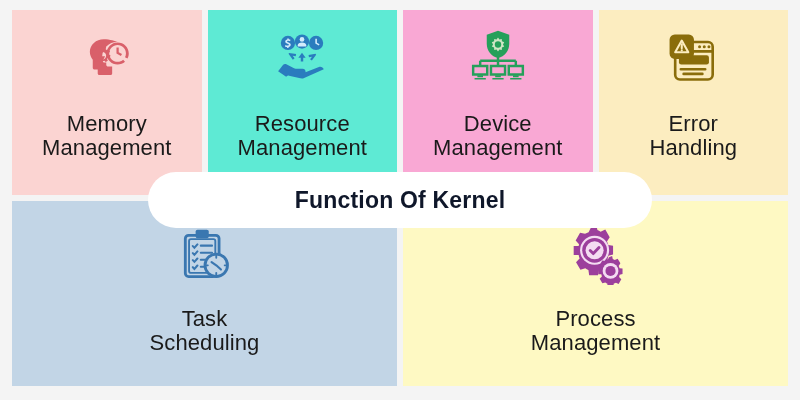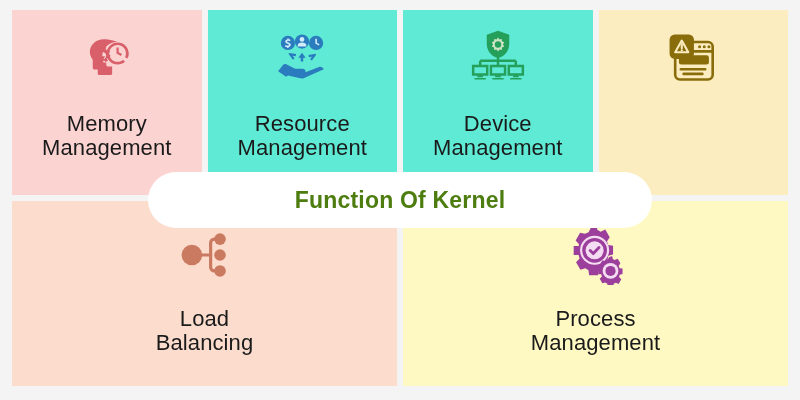--- a/index.html
+++ b/index.html
@@ -96,21 +96,21 @@
     background: #ffffff;
     border-radius: 28px;
     display: flex;
     align-items: center;
     justify-content: center;
     z-index: 5;
   }
   .title-pill-text {
     font-size: 23px;
     font-weight: bold;
-    color: #4d7c0f;
+    color: #0f172a;
     letter-spacing: 0.2px;
   }
 </style>
 </head>
 <body>
 
 <div class="infographic">
 
   <div class="grid">
 
@@ -147,21 +147,21 @@
               </g>
               <path d="M17.6 28.6l4.6 6.2 1.9-1.4-2.1-2.8 3.3.6.4-2.3-7.4-1.3zm28.8 0l-7.4 1.3.4 2.3 3.3-.6-2.1 2.8 1.9 1.4 4.6-6.2zM32 27.4l-3.9 5.3h2.6v4.2h2.6v-4.2h2.6z"></path>
               <path d="M6.5 47.2l5.2-6.6c.9-1.1 2.4-1.4 3.6-.8l8.2 4.2c.5.3 1.1.4 1.6.4h7.6c1.7 0 3.1 1.4 3.1 3.1 0 .3 0 .5-.1.8l14.4-5.6c2.1-.8 4.4.3 5.1 2.4l-20.9 9.2c-1.3.6-2.7.7-4.1.4l-12-2.8c-.9-.2-1.8 0-2.5.6l-.6.5z"></path>
             </g>
           </svg>
         </div>
         <div class="card-label">Resource
 Management</div>
       </div>
 
-      <div class="card" style="background:#5eead4">
+      <div class="card" style="background:#f9a8d4">
         <div class="card-icon">
           <svg viewBox="0 0 64 64" width="60" height="60">
             <g fill="none" stroke="#25a05a" stroke-width="2.6">
               <path d="M32 30v6M13 36h38M13 36v5M32 36v5M51 36v5"></path>
             </g>
             <g fill="#25a05a">
               <path d="M32 4l-12 4.2v9.6c0 7.4 5 13.6 12 15.4 7-1.8 12-8 12-15.4V8.2z"></path>
               <g fill="#cfe5c4">
                 <path d="M32 11.2l1.5 2.1 2.5-.6.2 2.6 2.4 1-1.3 2.3 1.3 2.3-2.4 1-.2 2.6-2.5-.6-1.5 2.1-1.5-2.1-2.5.6-.2-2.6-2.4-1 1.3-2.3-1.3-2.3 2.4-1 .2-2.6 2.5.6z"></path>
               </g>
@@ -187,46 +187,54 @@
               <circle cx="39" cy="21" r="1.6" fill="#8a6d0b"></circle>
               <circle cx="44" cy="21" r="1.6" fill="#8a6d0b"></circle>
               <circle cx="49" cy="21" r="1.6" fill="#8a6d0b"></circle>
               <rect x="7" y="8" width="26" height="26" rx="5.5" fill="#8a6d0b"></rect>
               <path d="M20 14.5l7 12.5H13z" fill="none" stroke="#fcedc0" stroke-width="2.2" stroke-linejoin="round"></path>
               <path d="M20 18.5v4.2" stroke="#fcedc0" stroke-width="2.2" stroke-linecap="round"></path>
               <circle cx="20" cy="24.8" r="1.2" fill="#fcedc0"></circle>
             </g>
           </svg>
         </div>
+        <div class="card-label">Error
+Handling</div>
       </div>
 
     </div>
 
     <div class="row row-bottom">
 
-
-      <div class="card" style="background:#fbdccd">
-        <div class="card-icon">
-          <svg viewBox="0 0 64 64" width="60" height="60">
-            <g fill="none" stroke="#cb7a62" stroke-width="3.4" stroke-linecap="round" stroke-linejoin="round">
-              <path d="M26 32h12"></path>
-              <path d="M38 32v-13a4 4 0 0 1 4-4h4"></path>
-              <path d="M38 32v13a4 4 0 0 0 4 4h4"></path>
-            </g>
-            <g fill="#cb7a62">
-              <circle cx="18" cy="32" r="11"></circle>
-              <circle cx="48" cy="15" r="6.2"></circle>
-              <circle cx="48" cy="32" r="6.2"></circle>
-              <circle cx="48" cy="49" r="6.2"></circle>
-            </g>
-          </svg>
-        </div>
-        <div class="card-label">Load
-Balancing</div>
-      </div>
+      <div class="card" style="background:#c2d5e6">
+        <div class="card-icon">
+          <svg viewBox="0 0 64 64" width="60" height="60">
+            <g>
+              <rect x="11" y="11" width="36" height="44" rx="3.5" fill="none" stroke="#3a77b0" stroke-width="3"></rect>
+              <rect x="15" y="15" width="28" height="36" rx="2" fill="none" stroke="#3a77b0" stroke-width="2"></rect>
+              <rect x="22" y="5" width="14" height="9" rx="2" fill="#3a77b0"></rect>
+              <g stroke="#3a77b0" stroke-width="2.2" fill="none" stroke-linecap="round">
+                <path d="M19 22.5l1.7 1.8 3.2-3.6M19 30l1.7 1.8 3.2-3.6M19 37.5l1.7 1.8 3.2-3.6M19 45l1.7 1.8 3.2-3.6"></path>
+                <path d="M27.5 22h12M27.5 29.5h12M27.5 37h12M27.5 44.5h8"></path>
+              </g>
+              <circle cx="44" cy="43" r="13" fill="#c2d5e6"></circle>
+              <circle cx="44" cy="43" r="12" fill="none" stroke="#3a77b0" stroke-width="3"></circle>
+              <g stroke="#3a77b0" stroke-width="2.3" stroke-linecap="round" fill="none">
+                <path d="M44 43l-5 -3.5M44 43l5 4.5"></path>
+              </g>
+              <g stroke="#3a77b0" stroke-width="2" stroke-linecap="round">
+                <path d="M44 32.5v2.5M44 51v2.5M32.5 43h2.5M53 43h2.5"></path>
+              </g>
+            </g>
+          </svg>
+        </div>
+        <div class="card-label">Task
+Scheduling</div>
+      </div>
+
 
       <div class="card" style="background:#fef9c3">
         <div class="card-icon">
           <svg viewBox="0 0 64 64" width="60" height="60">
             <g fill="#9c3f9c">
               <path d="M26 4.5l3.2.9.9-3.2h6.4l.9 3.2 3.2-.9 3.2 5.5-2.3 2.4 2.3 2.4-3.2 5.5-3.2-.9-.9 3.2h-6.4l-.9-3.2-3.2.9-3.2-5.5 2.3-2.4-2.3-2.4z" opacity="0"></path>
               <path d="M26.5 2.8l-2.4 4.8c-1.3.4-2.6 1-3.8 1.7l-5.3-1-4.7 8.1 3.6 4c-.2.7-.3 1.4-.4 2.1h-5.3v9.4h5.3c.2 1.3.5 2.6 1 3.8l-3.8 3.9 4.7 8.1 5.2-1.6c1 .8 2.1 1.5 3.3 2l.8 5.4h9.4l1.1-5.4c1.3-.4 2.5-.9 3.6-1.6l4.7 2.3 4.7-8.1-3.9-4.1c.4-1.2.7-2.5.9-3.8l5-1.4v-9.4l-5.1-.6c-.3-1.3-.8-2.6-1.4-3.8l2.9-4.6-4.7-8.1-5 2.2c-1.1-.7-2.2-1.3-3.4-1.7l-1.1-5.2z"></path>
               <circle cx="30.5" cy="27" r="15.5" fill="#f4dcf2"></circle>
               <circle cx="30.5" cy="27" r="13.2" fill="#9c3f9c"></circle>
               <circle cx="30.5" cy="27" r="9.6" fill="#f4dcf2"></circle>

